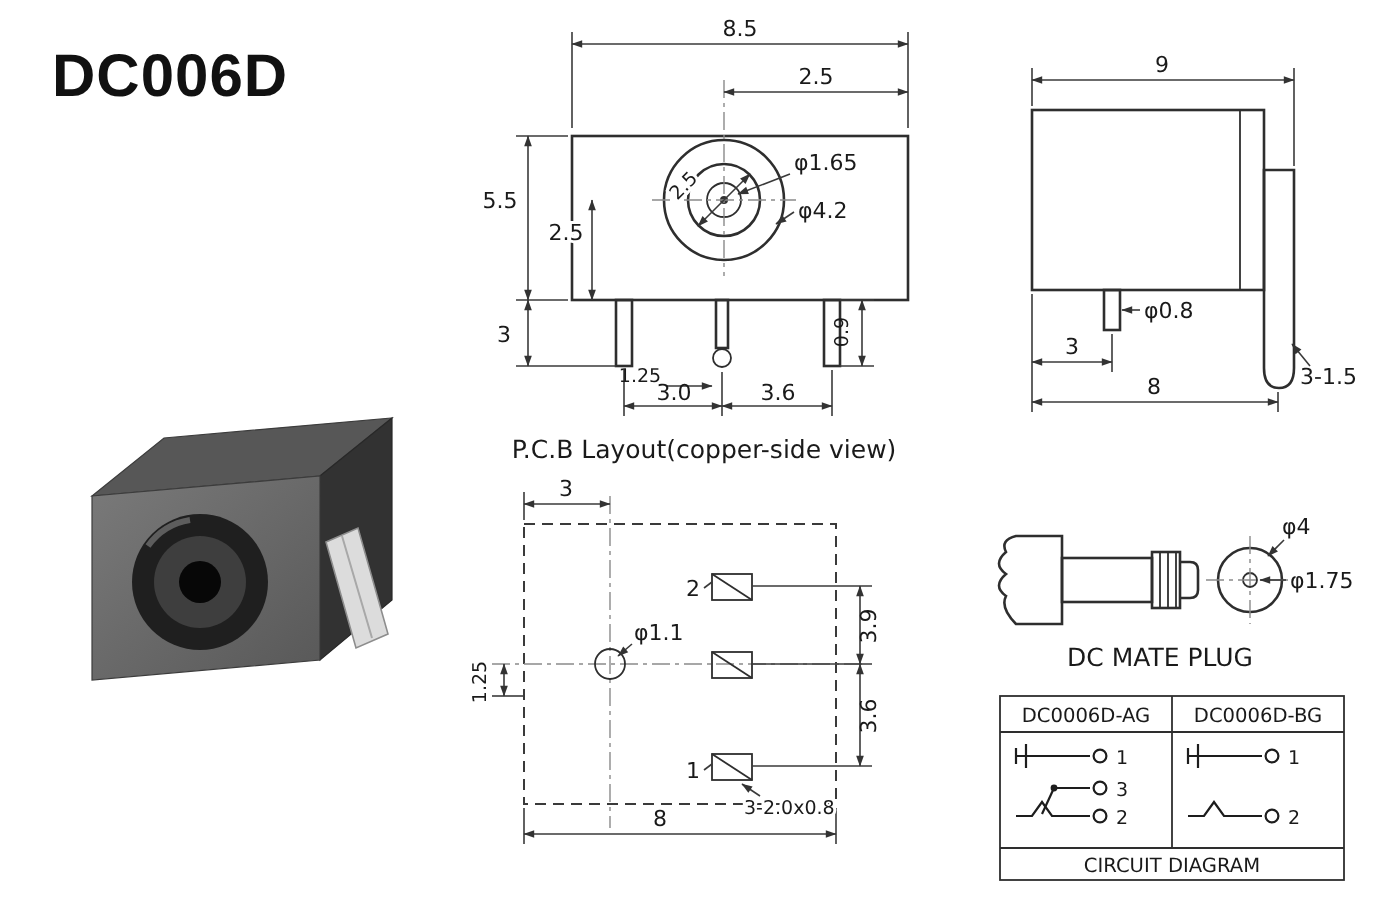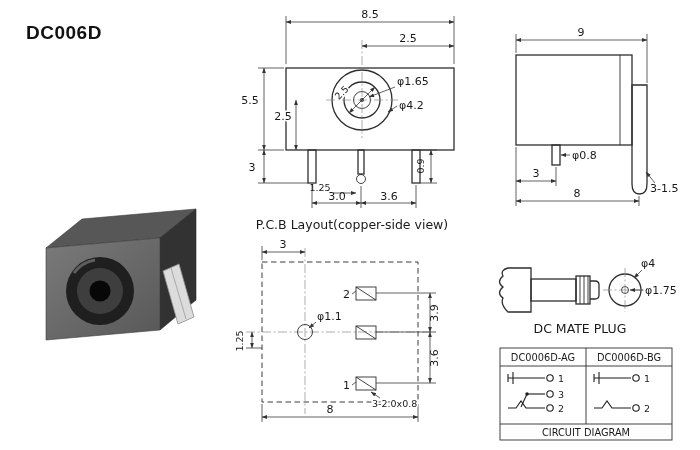--- a/index.html
+++ b/index.html
@@ -1,18 +1,18 @@
 <!DOCTYPE html>
 <html><head>
 <meta charset="utf-8">
 <style>
   * { margin:0; padding:0; box-sizing:border-box; }
   html,body { width:700px; height:450px; }
   body { background:#ffffff; font-family:"DejaVu Sans", sans-serif; position:relative; overflow:hidden; }
-  .page-title { position:absolute; left:26px; top:22px; font-size:19px; font-weight:bold; color:#111;
+  .page-title { position:absolute; left:26px; top:22px; font-size:30px; font-weight:bold; color:#111;
                 font-family:"Liberation Sans","DejaVu Sans",sans-serif; letter-spacing:0.5px; }
   svg.sheet { position:absolute; left:0; top:0; }
   svg text { font-family:"DejaVu Sans",sans-serif; fill:#1a1a1a; }
   .ln  { fill:none; stroke:#2e2e2e; stroke-width:1.3; }
   .ln2 { fill:none; stroke:#2e2e2e; stroke-width:0.9; }
   .thin{ fill:none; stroke:#3a3a3a; stroke-width:0.8; }
   .cl  { fill:none; stroke:#8a8a8a; stroke-width:0.7; stroke-dasharray:9 2.5 2 2.5; }
   .dash{ fill:none; stroke:#3a3a3a; stroke-width:1; stroke-dasharray:5.5 3.5; }
   .sym { fill:none; stroke:#1d1d1d; stroke-width:1.1; }
   .dim-t { font-size:11px; }

